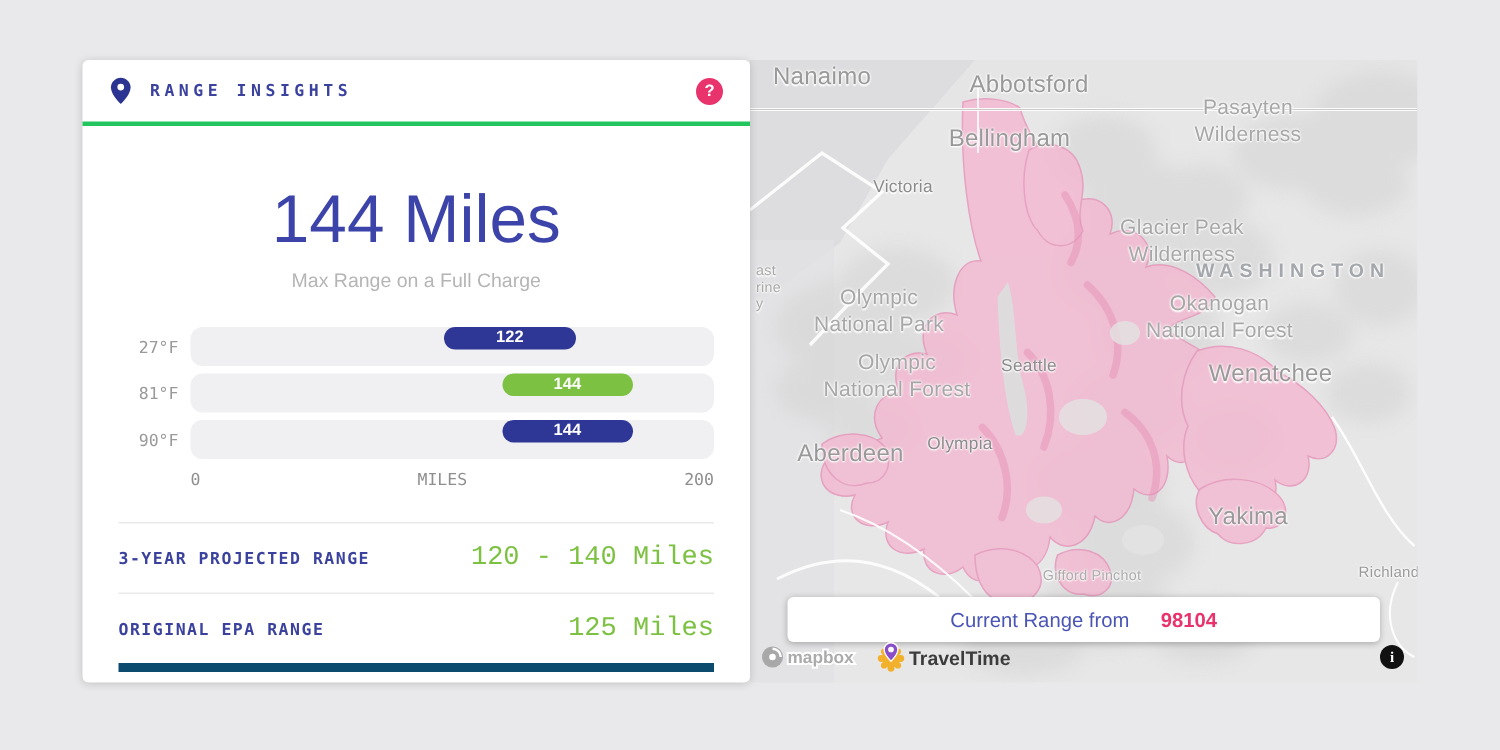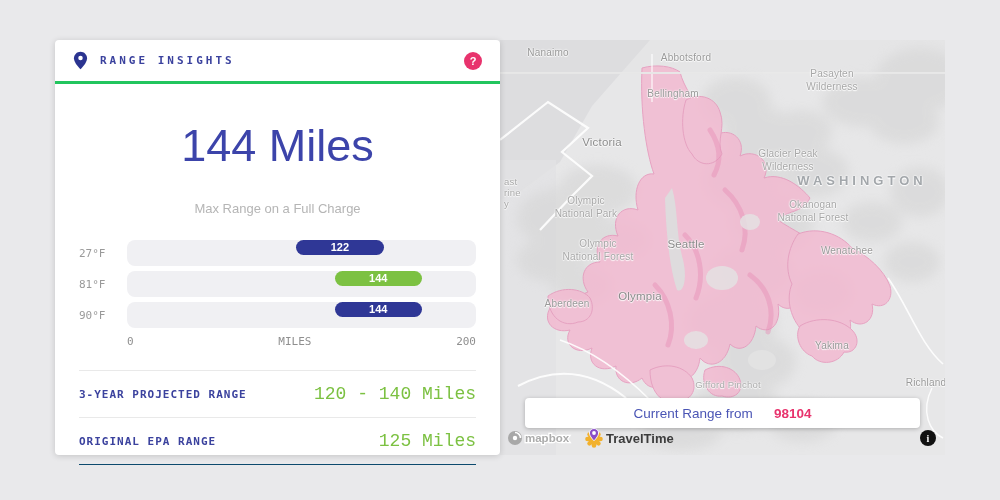--- a/index.html
+++ b/index.html
@@ -21,59 +21,59 @@
     letter-spacing:3px;color:#3b429e;
   }
   .spacer{flex:1;}
   .help-btn{
     width:18px;height:18px;border-radius:50%;background:var(--pink,#e8336d);
     color:#fff;font-size:11px;font-weight:bold;display:flex;align-items:center;justify-content:center;
     cursor:pointer;border:none;
   }
   .hero{text-align:center;margin-top:36px;}
   .hero-value{font-size:45px;font-weight:400;color:#3c44aa;margin:0;}
-  .hero-caption{font-size:13px;color:#b5b5b5;margin-top:29px;}
+  .hero-caption{font-size:13px;color:#b5b5b5;margin-top:7px;}
   
   .chart{margin:24px 24px 0 24px;}
   .bar-row{display:flex;align-items:center;gap:8px;margin-bottom:5px;}
   .bar-temp{
-    width:40px;text-align:left;font-family:"DejaVu Sans Mono",monospace;
+    width:40px;text-align:right;font-family:"DejaVu Sans Mono",monospace;
     font-size:11px;color:#9a9a9a;flex:none;
   }
   .bar-track{flex:1;height:26px;background:var(--track,#f0f0f3);border-radius:8px;position:relative;}
   .bar-pill{
     position:absolute;top:0;height:15px;border-radius:8px;color:#fff;
     font-size:11px;font-weight:bold;line-height:15px;text-align:center;
   }
   .x-axis{
     display:flex;justify-content:space-between;margin:7px 0 0 48px;
     font-family:"DejaVu Sans Mono",monospace;font-size:11px;color:#8f8f8f;
   }
   
-  .rows{margin:22px 24px 0 24px;border-bottom:1px solid #0c4a6e;}
+  .rows{margin:22px 24px 0 24px;border-bottom:6px solid #0c4a6e;}
   .info-row{display:flex;justify-content:space-between;align-items:center;
     border-top:1px solid #e9e9e9;padding:13px 0;}
   .info-label{font-family:"DejaVu Sans Mono",monospace;font-size:11px;font-weight:bold;
     letter-spacing:1px;color:#3b429e;}
   .info-value{font-size:18px;color:var(--green,#7cc142);font-family:Liberation Mono, monospace;}
   
   .map{
     position:absolute;left:500px;top:40px;width:445px;height:415px;
     background:#e7e7e8;overflow:hidden;
   }
   .map svg.art{position:absolute;left:0;top:0;}
   .soft{filter:blur(6px);}
   .mlabel{
     position:absolute;transform:translate(-50%,-50%);white-space:pre-line;text-align:center;
-    color:#999;font-size:10px;letter-spacing:.2px;z-index:2;
+    color:#999;font-size:16px;letter-spacing:.2px;z-index:2;
     text-shadow:0 0 2px #fff,0 0 2px #fff,0 1px 1px #fff;
   }
   .mlabel.city-lg{font-size:11.5px;color:#8b8b8b;}
   .mlabel.city-sm{font-size:10px;}
-  .mlabel.area{font-size:10px;color:#a7a7a7;line-height:1.3;}
+  .mlabel.area{font-size:14px;color:#a7a7a7;line-height:1.3;}
   .mlabel.area-sm{font-size:9.5px;color:#ababab;}
   .mlabel.state{font-size:13px;font-weight:bold;letter-spacing:4px;color:#a3a7ab;}
   .mlabel.frag{font-size:9.5px;color:#a8a8a8;text-align:left;transform:translate(0,-50%);}
   .current-range{
     position:absolute;left:25px;right:25px;bottom:27px;height:30px;background:#fff;
     border-radius:4px;box-shadow:0 1px 4px rgba(0,0,0,.25);display:flex;align-items:center;
     justify-content:center;gap:5px;font-size:13.5px;z-index:4;
   }
   .current-range .lead{color:#4a55b5;}
   .current-range .zip{color:var(--pink,#e8336d);font-weight:bold;margin-left:16px;}
@@ -212,21 +212,21 @@
       <path d="M432,348 C420,372 430,392 443,398" stroke-width="1.4"></path>
       <path d="M60,300 C90,310 120,330 150,360" stroke-width="1.4"></path>
     </g>
     <path d="M0,33 H445" stroke="#c9c9c9" stroke-width="0.8"></path>
   </svg>
 
   <div>
       <div class="mlabel city" style="left: 48px; top: 12px;">Nanaimo</div>
       <div class="mlabel city" style="left: 186px; top: 17px;">Abbotsford</div>
       <div class="mlabel city" style="left: 173px; top: 53px;">Bellingham</div>
-      <div class="mlabel city-lg" style="left: 102px; top: 102px;">Victoria</div>
+      <div class="mlabel city-lg" style="left: 102px; top: 85px;">Victoria</div>
       <div class="mlabel area" style="left: 332px; top: 40px;">Pasayten
 Wilderness</div>
       <div class="mlabel area" style="left: 288px; top: 120px;">Glacier Peak
 Wilderness</div>
       <div class="mlabel state" style="left: 362px; top: 140px;">WASHINGTON</div>
       <div class="mlabel area" style="left: 86px; top: 167px;">Olympic
 National Park</div>
       <div class="mlabel area" style="left: 313px; top: 171px;">Okanogan
 National Forest</div>
       <div class="mlabel city-lg" style="left: 186px; top: 204px;">Seattle</div>

